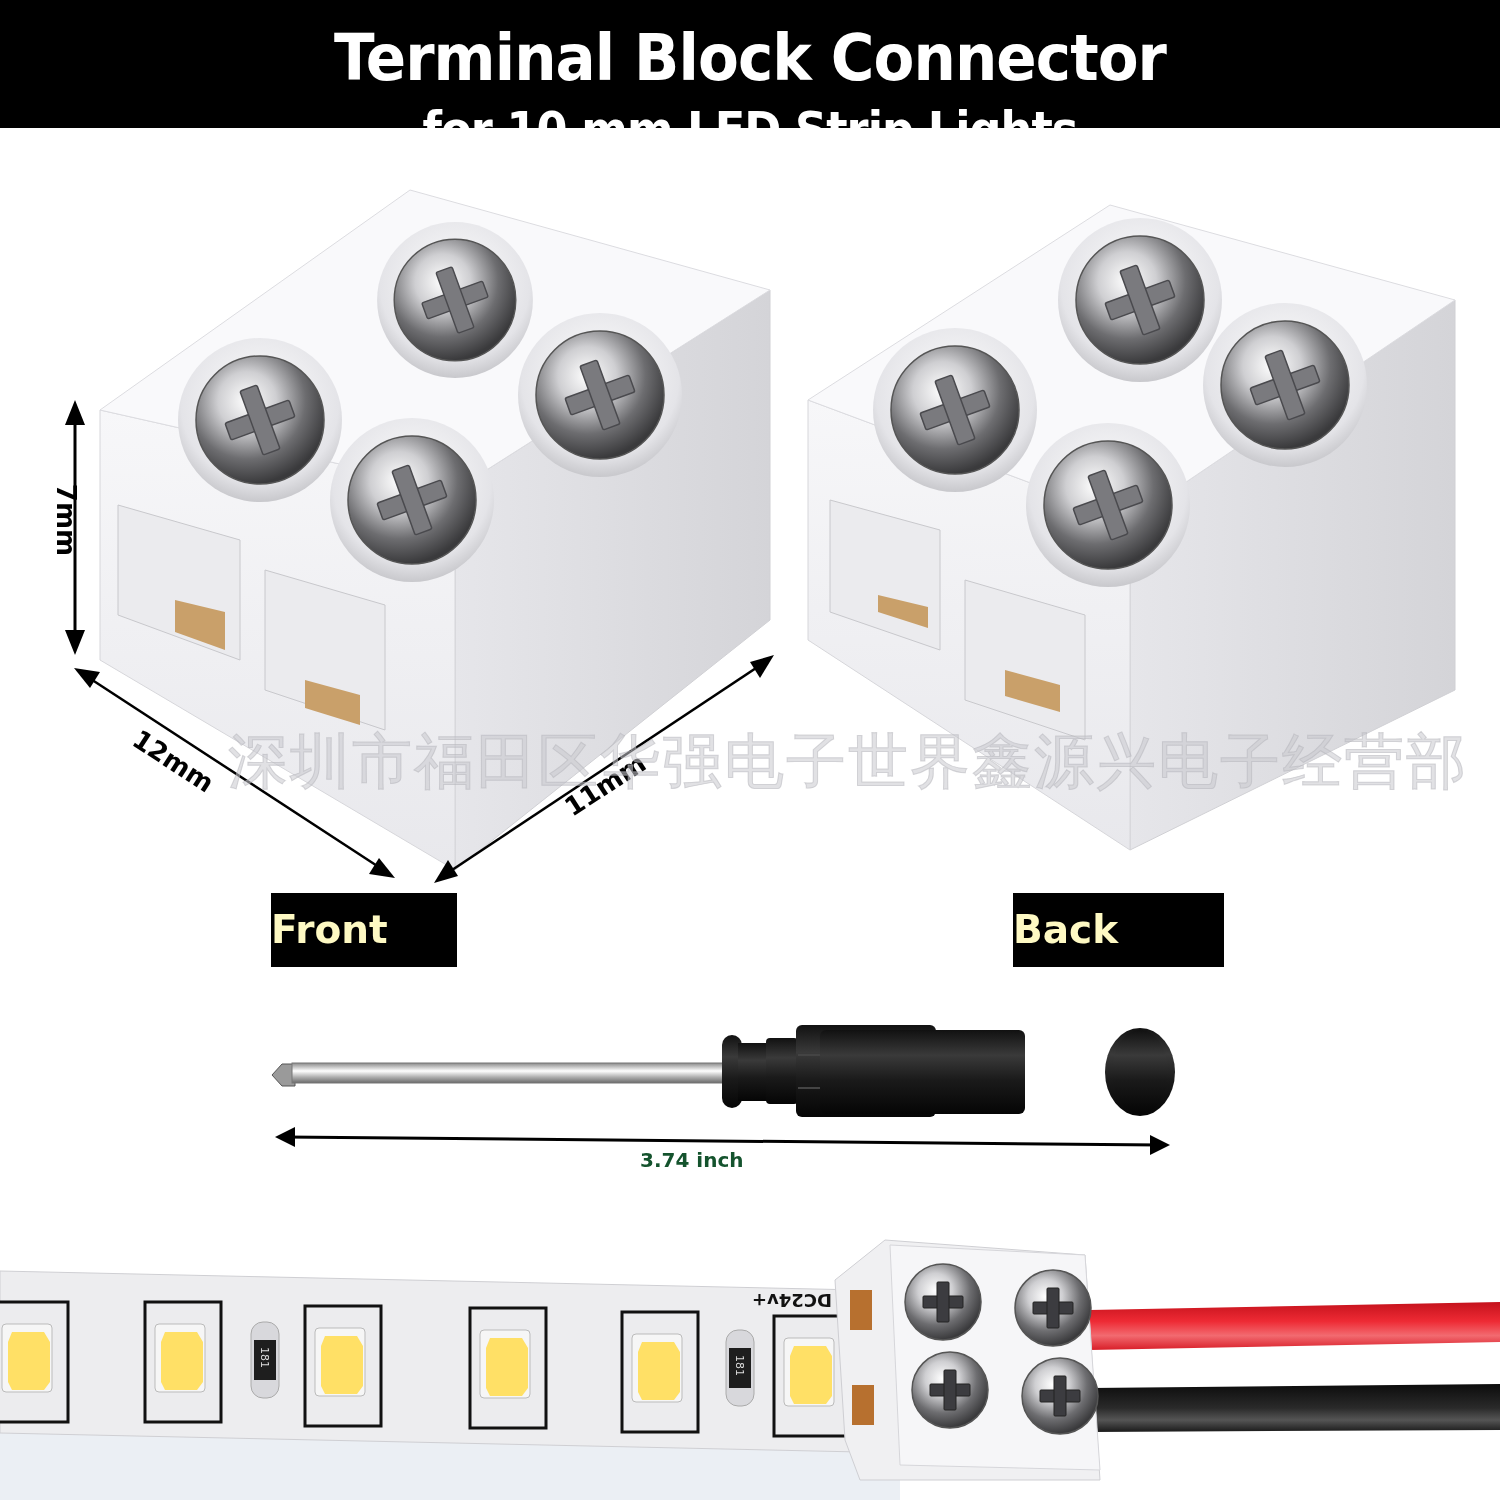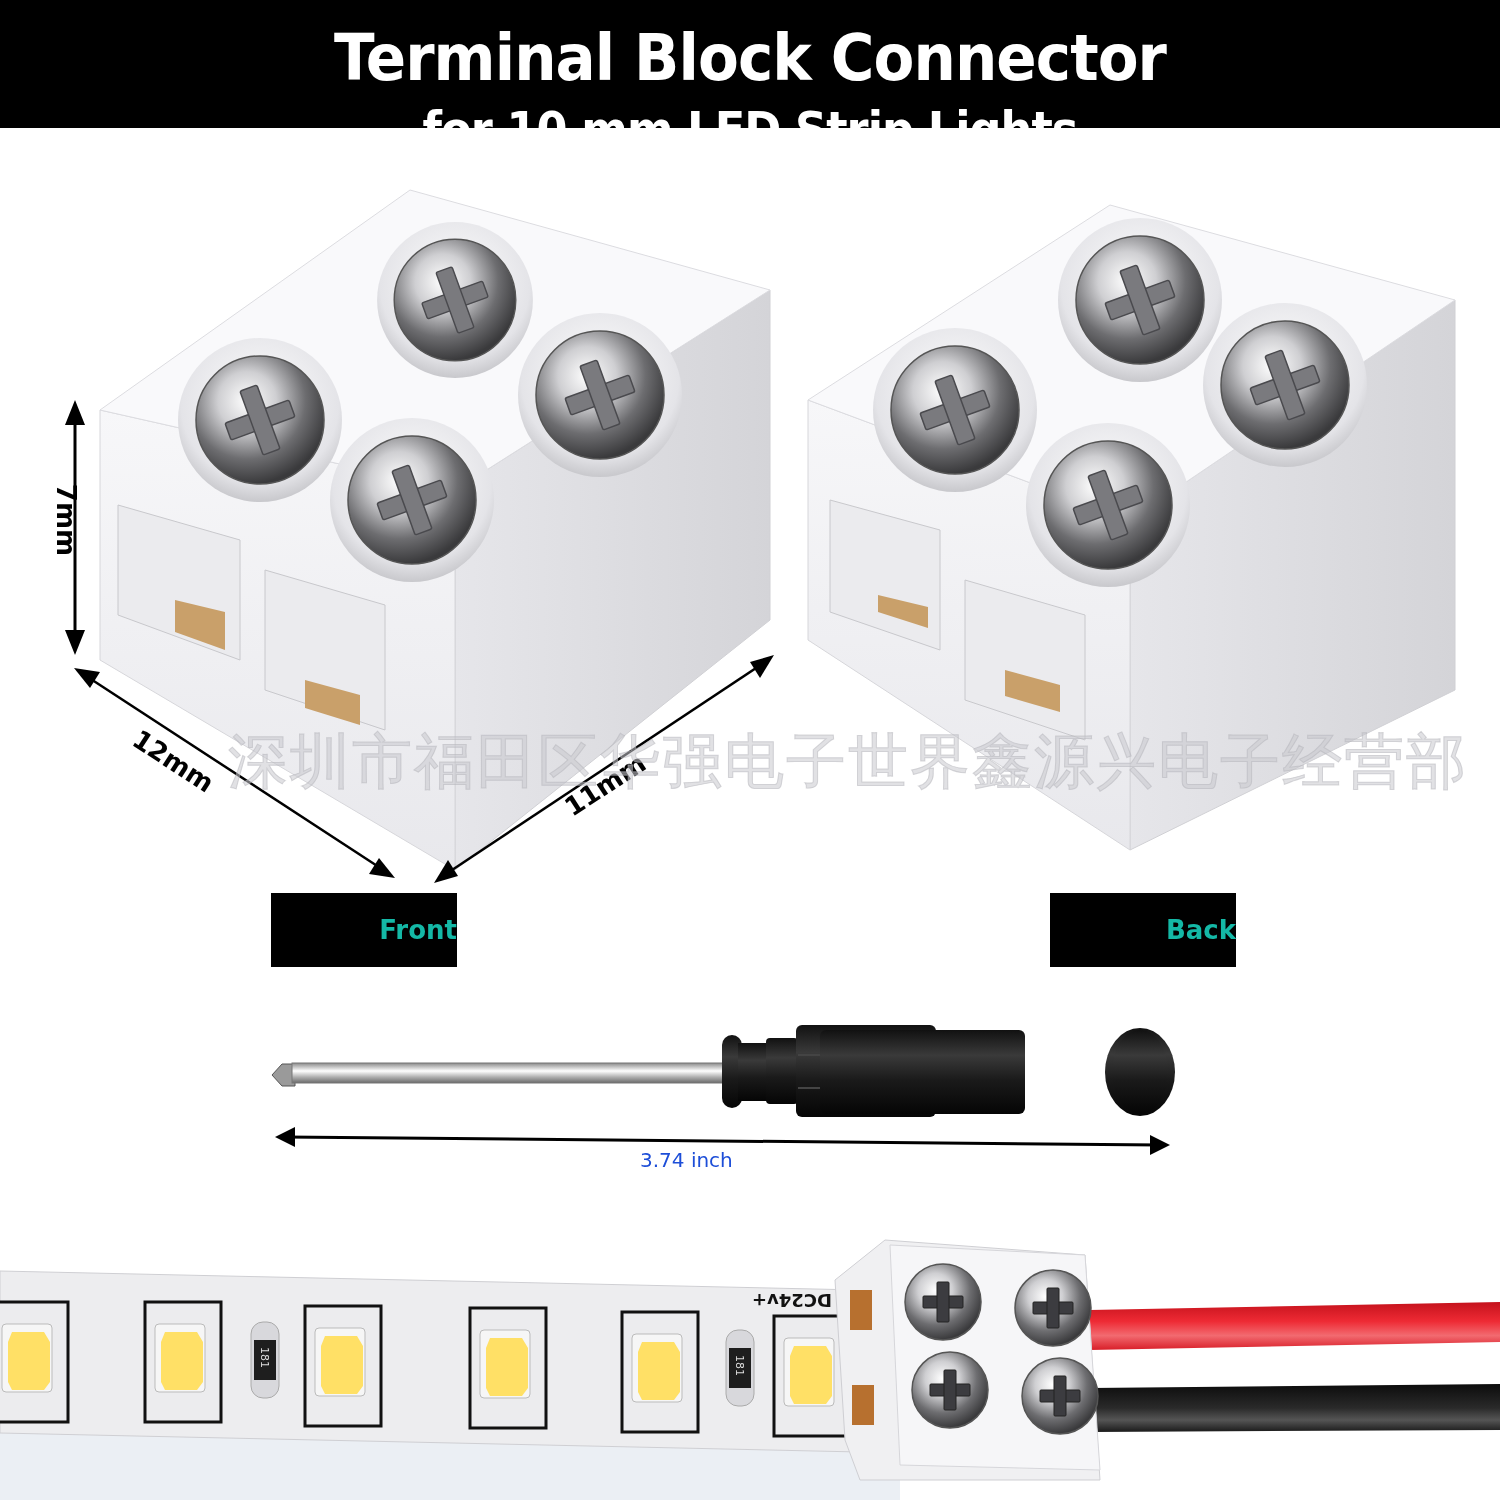--- a/index.html
+++ b/index.html
@@ -18,37 +18,37 @@
     font-size: 64px; letter-spacing: -1px; line-height: 80px;
     transform: scaleX(0.93);
   }
   .subtitle {
     position: absolute; left: 0; right: 0; top: 97px;
     font-family: "DejaVu Sans", sans-serif; font-weight: bold;
     font-size: 48px; letter-spacing: -1px; line-height: 64px;
     transform: scaleX(0.93);
   }
   .label-box {
-    position: absolute; background: #000; color: #14b8a6;
-    font-weight: bold; font-size: 26px; text-align: right;
+    position: absolute; background: #000; color: #fef9c3;
+    font-weight: bold; font-size: 39px; text-align: left;
     line-height: 74px; height: 74px;
   }
   .dim-text {
     position: absolute; font-weight: bold; font-size: 26px; color: #000;
     white-space: nowrap;
   }
   .watermark {
     position: absolute; left: 228px; top: 722px; width: 1160px;
     font-family: Liberation Mono, monospace; font-size: 60px; color: rgba(200,200,205,0.55);
     letter-spacing: 2px; white-space: nowrap; pointer-events: none;
     -webkit-text-stroke: 1px rgba(180,180,185,0.5);
   }
   svg { position: absolute; left: 0; top: 0; }
   .tool-len {
-    position: absolute; left: 640px; top: 1148px; font-weight: normal; font-size: 20px; color: #1d4ed8;
+    position: absolute; left: 640px; top: 1148px; font-weight: bold; font-size: 20px; color: #14532d;
   }
 </style>
 </head>
 <body>
 
 <div class="header">
   <div class="title">Terminal Block Connector</div>
   <div class="subtitle">for 10 mm LED Strip Lights</div>
 </div>
 
@@ -223,19 +223,19 @@
   </g>
 </svg>
 
 <div class="dim-text" style="left:30px; top:505px; transform: rotate(90deg);">7mm</div>
 <div class="dim-text" style="left:128px; top:746px; transform: rotate(33deg);">12mm</div>
 <div class="dim-text" style="left:560px; top:770px; transform: rotate(-33deg);">11mm</div>
 
 <div class="watermark">深圳市福田区华强电子世界鑫源兴电子经营部</div>
 
 <div class="label-box" style="left:271px; top:893px; width:186px;">Front</div>
-<div class="label-box" style="left:1013px; top:893px; width:186px;margin-left:37px;">Back</div>
+<div class="label-box" style="left:1013px; top:893px; width:211px;">Back</div>
 
 <div class="tool-len">3.74 inch</div>
 
 <div style="position:absolute; left:752px; top:1290px; font-weight:bold; font-size:18px; color:#111; transform: rotate(180deg);">DC24v+</div>
 <div style="position:absolute; left:254px; top:1351px; font-size:11px; color:#ddd; transform: rotate(90deg);">181</div>
 <div style="position:absolute; left:729px; top:1359px; font-size:11px; color:#ddd; transform: rotate(90deg);">181</div>
 
 </body></html>

